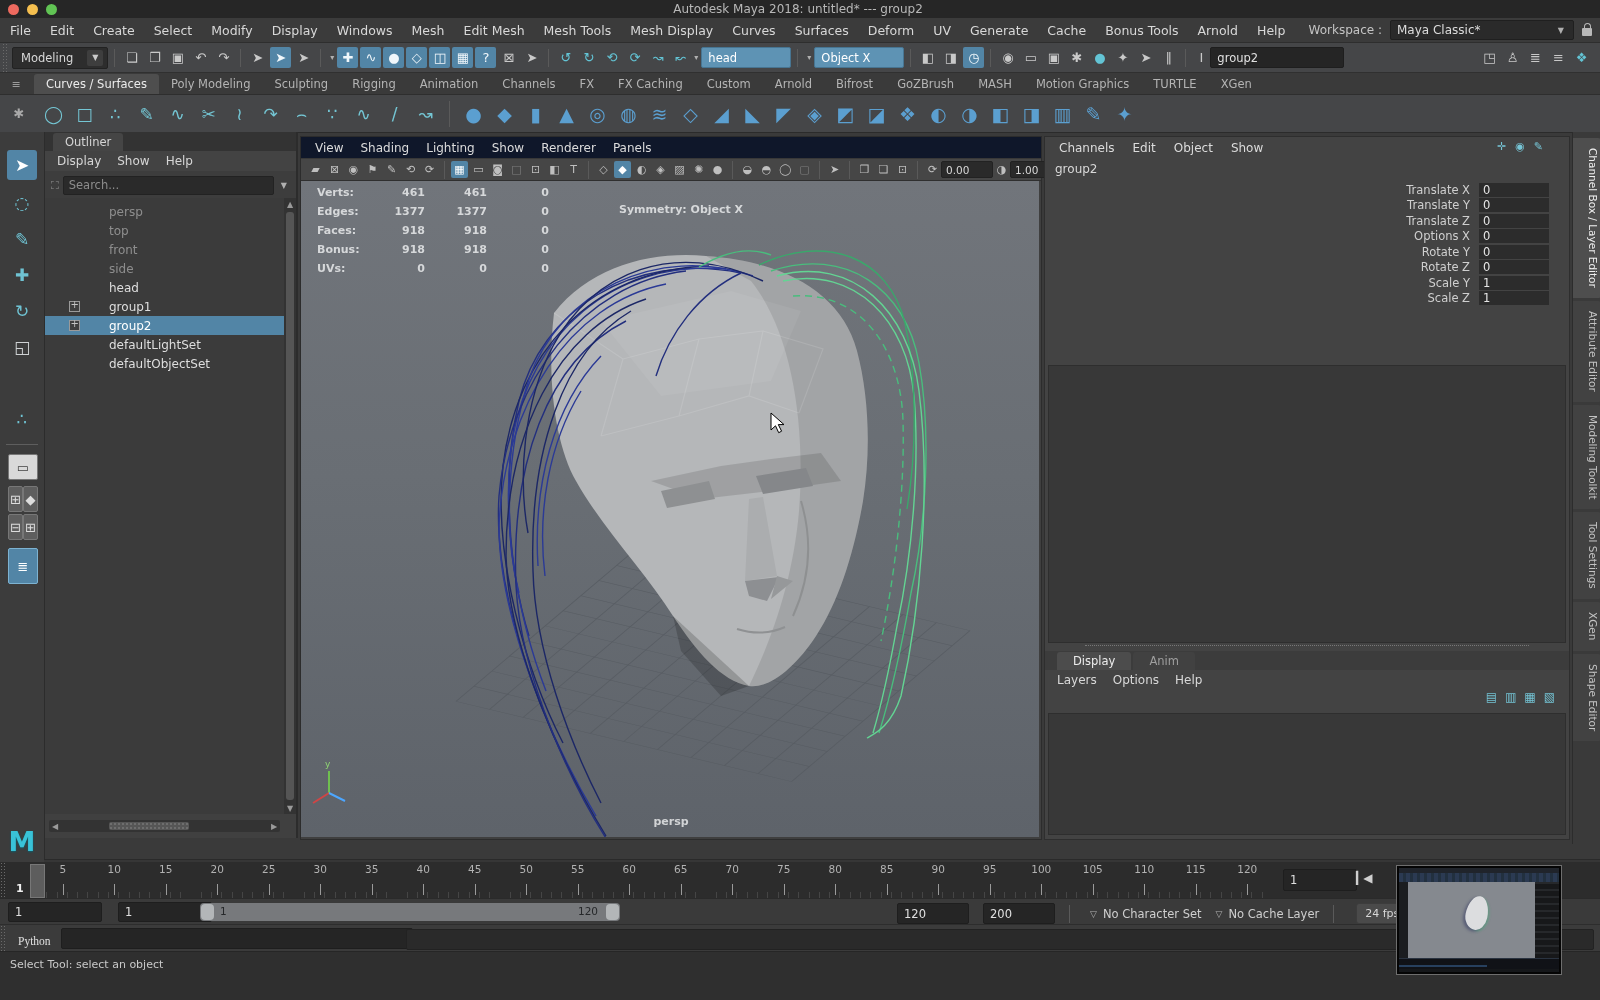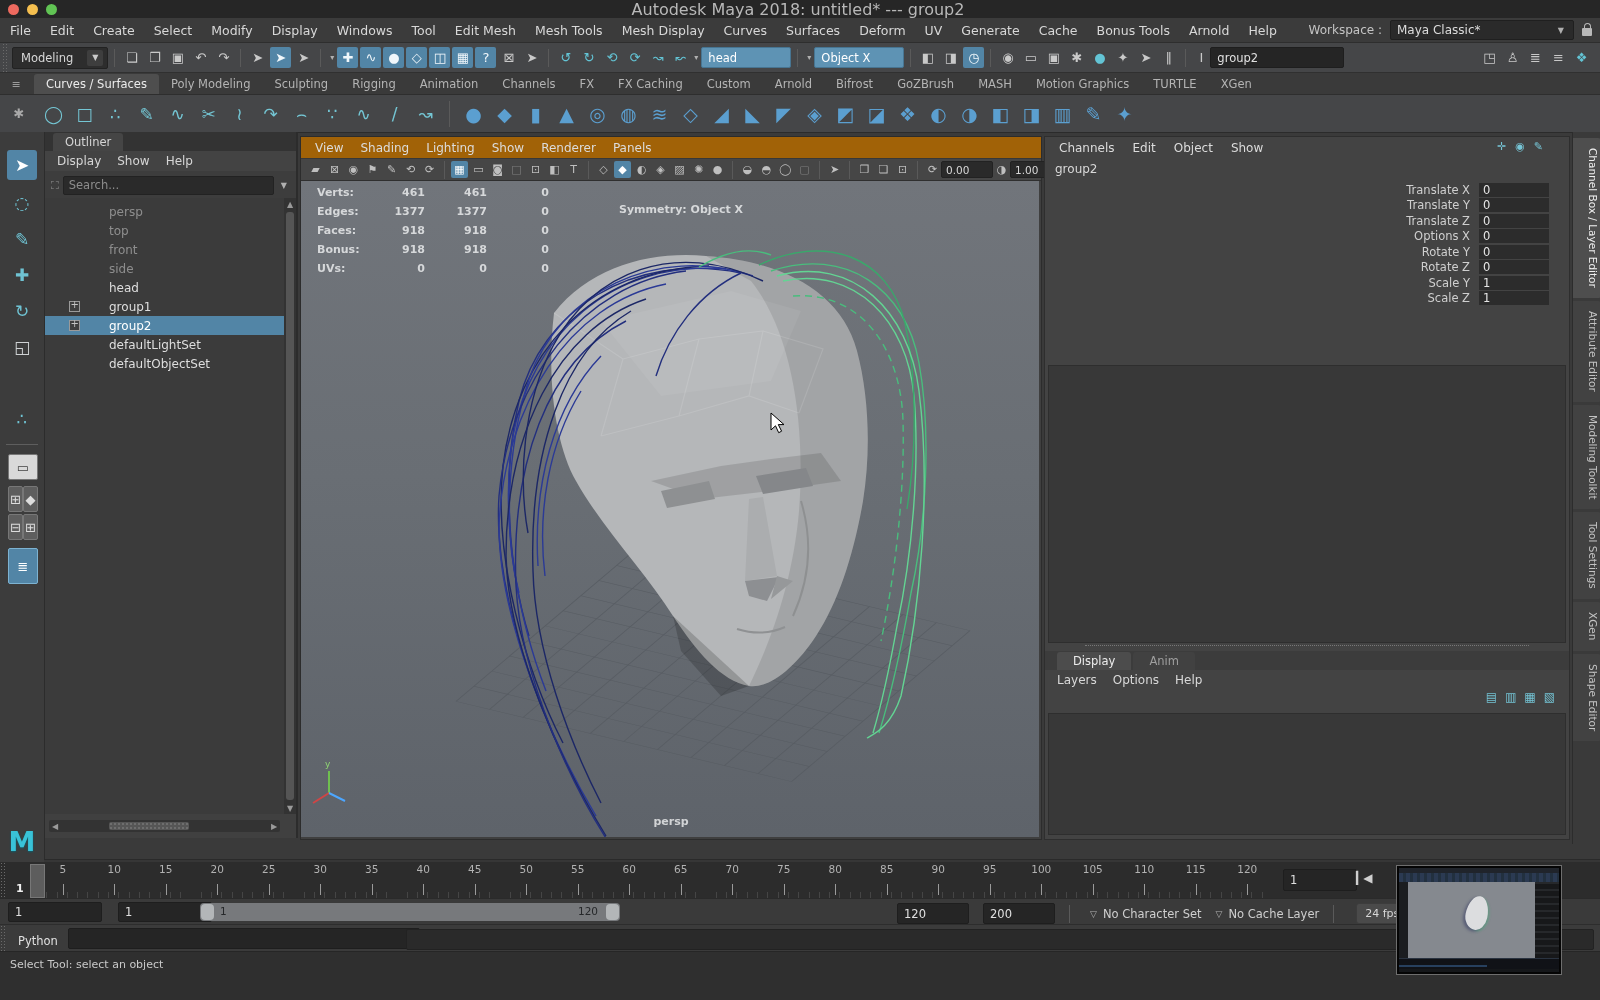--- a/index.html
+++ b/index.html
@@ -5,21 +5,21 @@
   html,body{margin:0;padding:0;background:#222;}
   #app{position:relative;width:1600px;height:1000px;background:#3a3a3a;overflow:hidden;
        font-family:"DejaVu Sans",sans-serif;color:#d4d4d4;-webkit-font-smoothing:antialiased;user-select:none;}
   .abs{position:absolute;}
   .sep{width:1px;height:18px;background:#5a5a5a;margin:0 6px;flex:0 0 auto;}
   .grip{width:6px;align-self:stretch;background-image:radial-gradient(#6a6a6a 1px,transparent 1px);background-size:3px 3px;margin-right:4px;flex:0 0 auto;}
   .caret{font-size:8px;color:#b0b0b0;margin:0 3px;}
   
   #titlebar{left:0;top:0;width:1600px;height:18px;background:#262626;display:flex;align-items:center;}
   .tl-dot{width:11px;height:11px;border-radius:50%;margin-left:8px;}
-  #win-title{position:absolute;left:0;right:4px;text-align:center;font-size:16px;color:#b8b8b8;}
+  #win-title{position:absolute;left:0;right:4px;text-align:center;font-size:12px;color:#b8b8b8;}
   
   #menubar{left:0;top:18px;width:1600px;height:24px;background:#3b3b3b;display:flex;align-items:center;border-bottom:1px solid #2e2e2e;}
   #menubar .mb-items{display:flex;gap:19px;padding-left:10px;font-size:12.5px;color:#d8d8d8;}
   .mb-item{cursor:default;}
   #workspace{position:absolute;right:8px;top:2px;display:flex;align-items:center;gap:8px;font-size:12px;color:#c4c4c4;}
   #workspace .ws-select{width:170px;height:18px;background:#2a2a2a;border:1px solid #1f1f1f;border-radius:2px;display:flex;align-items:center;justify-content:space-between;padding:0 6px;color:#dcdcdc;}
   .padlock{width:10px;height:8px;background:#b9b9b9;border-radius:1px;position:relative;margin-top:4px;}
   .padlock:before{content:"";position:absolute;left:1.5px;top:-5px;width:5px;height:5px;border:1.5px solid #b9b9b9;border-bottom:none;border-radius:4px 4px 0 0;}
   
   #toolbar{left:0;top:43px;width:1600px;height:29px;background:#454648;display:flex;align-items:center;border-bottom:1px solid #303030;padding-left:2px;}
@@ -69,21 +69,21 @@
   .tr-expand:before{content:"+";position:absolute;left:0.5px;top:-3.5px;font-size:10px;color:#c3c3c3;}
   .oi{width:18px;height:12px;margin-right:6px;position:relative;flex:0 0 auto;}
   .vscroll{position:absolute;right:0;top:66px;bottom:24px;width:12px;background:#333;}
   .vscroll .arr{position:absolute;left:0;width:12px;height:12px;color:#9a9a9a;font-size:8px;display:flex;align-items:center;justify-content:center;}
   .vscroll .thumb{position:absolute;left:2px;right:2px;top:14px;bottom:14px;background:#555;border-radius:3px;}
   .hscroll{position:absolute;left:4px;right:16px;bottom:6px;height:12px;background:#333;border-radius:2px;}
   .hscroll .arr{position:absolute;top:0;width:12px;height:12px;color:#9a9a9a;font-size:8px;display:flex;align-items:center;justify-content:center;}
   .hscroll .thumb{position:absolute;left:60px;width:80px;top:2px;bottom:2px;background:#565656;border-radius:2px;background-image:radial-gradient(#6e6e6e 1px,transparent 1px);background-size:4px 4px;}
   
   #viewport{left:300px;top:136px;width:740px;height:702px;background:#3f3f3f;border:1px solid #2c2c2c;}
-  #vp-menus{height:21px;display:flex;align-items:center;gap:17px;padding-left:14px;font-size:12px;color:#dcdcdc;background:#a16207;}
+  #vp-menus{height:21px;display:flex;align-items:center;gap:17px;padding-left:14px;font-size:12px;color:#dcdcdc;background:#0f172a;}
   #vp-iconbar{height:21px;display:flex;align-items:center;background:#464646;border-top:1px solid #383838;border-bottom:1px solid #2f2f2f;padding-left:6px;}
   .vic{width:17px;height:17px;border-radius:2px;display:flex;align-items:center;justify-content:center;font-size:11px;color:#bfbfbf;flex:0 0 auto;}
   .vic.active{background:#5285a6;color:#fff;}
   .vic.dim{opacity:.45;}
   .vic.tealc{color:#43b8ae;font-size:13px;}
   .vp-fld{width:42px;height:15px;background:#2a2a2a;border:1px solid #222;border-radius:2px;color:#d8d8d8;font-size:10.5px;padding:0 4px;font-family:"DejaVu Sans",sans-serif;}
   #vp-canvas{position:absolute;left:0;top:44px;width:738px;height:656px;background:linear-gradient(180deg,#71757b 0%,#696e74 45%,#5e636a 100%);overflow:hidden;}
   #hud{position:absolute;left:16px;top:2px;font-size:11px;font-weight:bold;color:#d6d8da;}
   .hud-row{display:flex;height:19px;align-items:center;}
   .hud-l{width:46px;}
@@ -128,21 +128,21 @@
   #rangebar{left:0;top:898px;width:1600px;height:26px;background:#3a3a3a;border-top:1px solid #2a2a2a;display:flex;align-items:center;}
   .rb-fld{width:80px;height:18px;margin-left:8px;}
   #range-slider{position:absolute;left:200px;top:4px;width:420px;height:18px;background:#77797c;border-radius:4px;}
   .rs-handle{position:absolute;top:1px;width:13px;height:16px;background:#b3b6b8;border-radius:4px;}
   .rs-lab{position:absolute;top:2px;font-size:10.5px;color:#26282a;}
   #rb-right{position:absolute;left:897px;top:4px;display:flex;align-items:center;}
   .rb-dd{font-size:9px;color:#b0b0b0;margin:0 6px 0 14px;}
   .rb-txt{font-size:11.5px;color:#cfcfcf;}
   #fps-btn{margin-left:16px;height:19px;background:#4a4a4a;border:1px solid #3c3c3c;border-radius:3px;font-size:11px;color:#d6d6d6;display:flex;align-items:center;padding:0 8px;}
   #cmdline{left:0;top:924px;width:1600px;height:27px;background:#3b3b3b;border-top:1px solid #2d2d2d;display:flex;align-items:center;}
-  #cmd-label{font-size:11.5px;color:#e0e0e0;margin:4px 10px 0 8px;}
+  #cmd-label{font-size:11.5px;color:#e0e0e0;margin:4px 10px 0 8px;font-family:Liberation Serif, serif;}
   #cmd-input{width:338px;height:19px;}
   #cmd-result{position:absolute;left:406px;right:6px;height:19px;top:4px;background:#2a2a2a;border:1px solid #222;border-radius:2px;}
   #helpline{left:0;top:951px;width:1600px;height:49px;background:#2f2f2f;border-top:1px solid #262626;font-size:11px;color:#c9c9c9;padding:6px 0 0 10px;}
   
   #preview{left:1397px;top:866px;width:160px;height:104px;background:#15171a;border:2px solid #050505;outline:1px solid #6e6e6e;z-index:30;}
   .pv-top{height:5px;background:#20242b;}
   .pv-shelf{height:9px;background:repeating-linear-gradient(90deg,#2b3a52 0 4px,#22303f 4px 7px);}
   .pv-body{display:flex;height:76px;}
   .pv-left{width:9px;background:#1b1d20;}
   .pv-view{flex:1;background:#85898f;position:relative;}
@@ -167,21 +167,21 @@
   <div id="menubar" class="abs">
     <div class="mb-items">
 
     <span class="mb-item">File</span>
         <span class="mb-item">Edit</span>
         <span class="mb-item">Create</span>
         <span class="mb-item">Select</span>
         <span class="mb-item">Modify</span>
         <span class="mb-item">Display</span>
         <span class="mb-item">Windows</span>
-        <span class="mb-item">Tool</span>
+        <span class="mb-item">Mesh</span>
         <span class="mb-item">Edit Mesh</span>
         <span class="mb-item">Mesh Tools</span>
         <span class="mb-item">Mesh Display</span>
         <span class="mb-item">Curves</span>
         <span class="mb-item">Surfaces</span>
         <span class="mb-item">Deform</span>
         <span class="mb-item">UV</span>
         <span class="mb-item">Generate</span>
         <span class="mb-item">Cache</span>
         <span class="mb-item">Bonus Tools</span>

